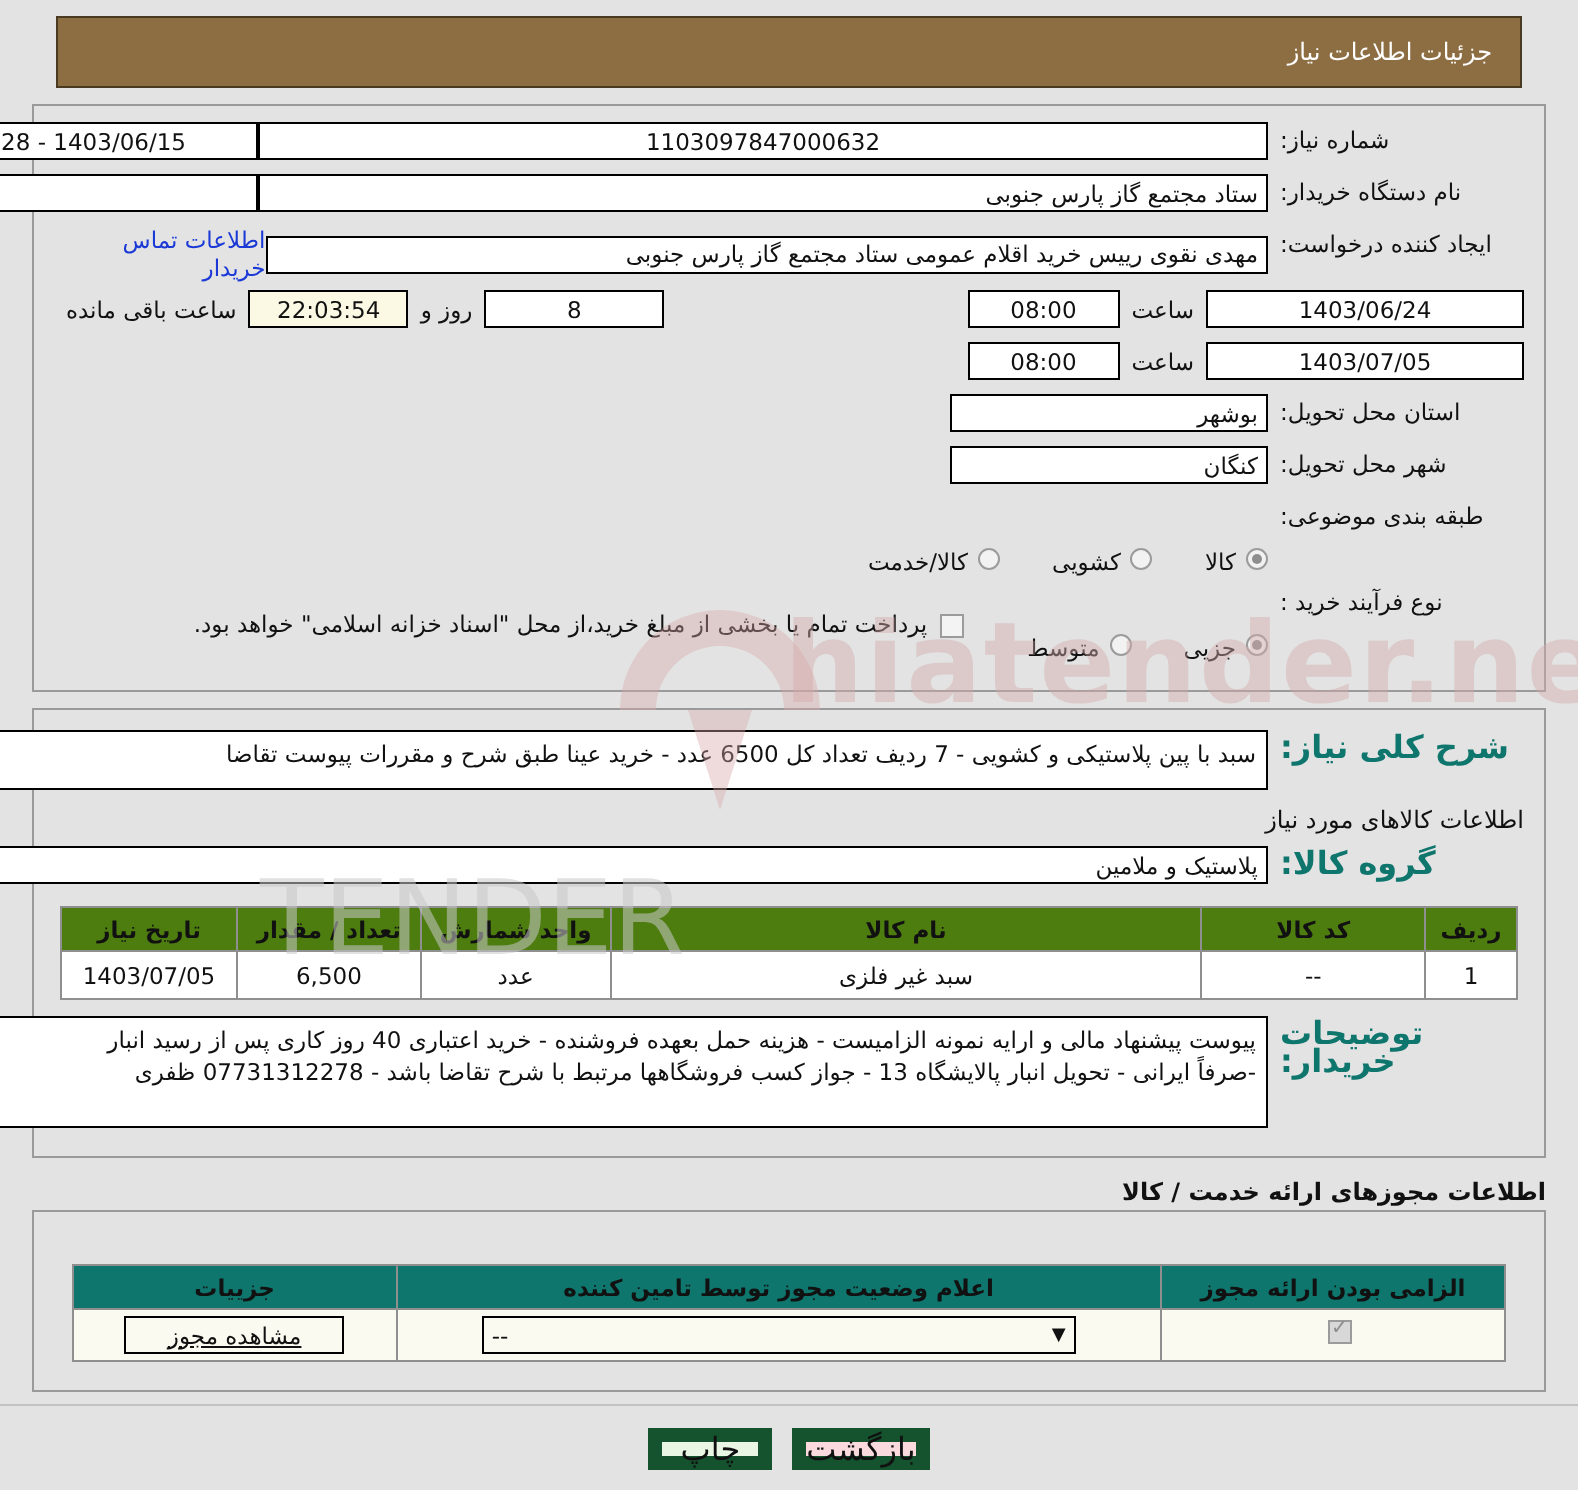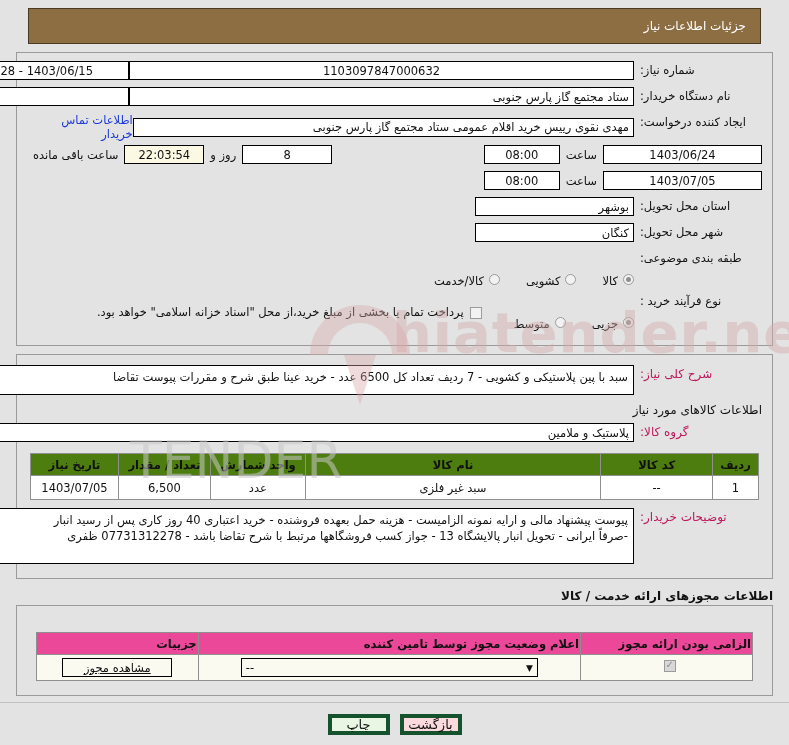--- a/index.html
+++ b/index.html
@@ -87,21 +87,21 @@
     width: 12px; height: 12px; border: 1px solid #9b9b9b; background: #f3f3f3;
     display: inline-block; margin-left: 6px;
   }
   .chk.on { background: #d8d8d8; position: relative; }
   .chk.on::after {
     content: "\2713"; position: absolute; left: 1px; top: -2px;
     font-size: 10px; color: #8d8d8d;
   }
   .note-line { display: flex; align-items: flex-end; }
   .note-text { font-size: 11.5px; color: #111; }
-  .bold-lbl { font-weight: normal; font-size: 12px; color: #be185d; }
+  .bold-lbl { font-weight: bold; font-size: 16px; color: #0f766e; }
   .ta {
     background: #fff; border: 1px solid #000;
     font-size: 11.5px; color: #111;
     padding: 3px 5px; line-height: 16px;
     position: relative;
     overflow: hidden;
   }
   .ta::after {
     content: ""; position: absolute; left: 2px; bottom: 2px;
     width: 7px; height: 7px;
@@ -138,22 +138,22 @@
   }
 
   
   table.grid2 {
     border-collapse: collapse;
     width: 717px;
     font-size: 11.5px;
     border: 1px solid #8f8f8f;
   }
   table.grid2 th {
-    background: #ec4899; border: 1px solid #8f8f8f;
-    height: 22px; font-weight: bold; color: #111; text-align: right;
+    background: #0f766e; border: 1px solid #8f8f8f;
+    height: 22px; font-weight: bold; color: #111;
   }
   table.grid2 td {
     border: 1px solid #8f8f8f; height: 26px;
     text-align: center; background: #fbfaf0; color: #111;
   }
   .sel {
     width: 297px; height: 19px; background: #fbfaf0;
     border: 1px solid #000;
     display: inline-flex; align-items: center;
     justify-content: space-between;
@@ -167,23 +167,23 @@
     border: 1px solid #000; background: #fbfaf0;
     font-size: 11.5px; color: #111; text-decoration: underline;
   }
 
   
   .footer {
     position: absolute; left: 0; right: 0; bottom: 10px;
     display: flex; align-items: center; justify-content: center; gap: 10px;
   }
   .btn {
-    border: 4px solid #14532d; height: 21px; min-width: 62px;
+    border: 7px solid #14532d; height: 21px; min-width: 62px;
     display: flex; align-items: center; justify-content: center;
-    font-size: 13px; color: #111; cursor: pointer;
+    font-size: 16px; color: #111; cursor: pointer;
   }
   .btn-print { background: #e8f6e3; }
   .btn-back  { background: #fadadd; }
   .footer-rule { position:absolute; left:0; right:0; bottom:42px; border-top:1px solid #c2c2c2; }
 
   
   .wm {
     position: absolute; left: 0; top: 0; width: 789px; height: 745px;
     pointer-events: none; z-index: 5;
   }

